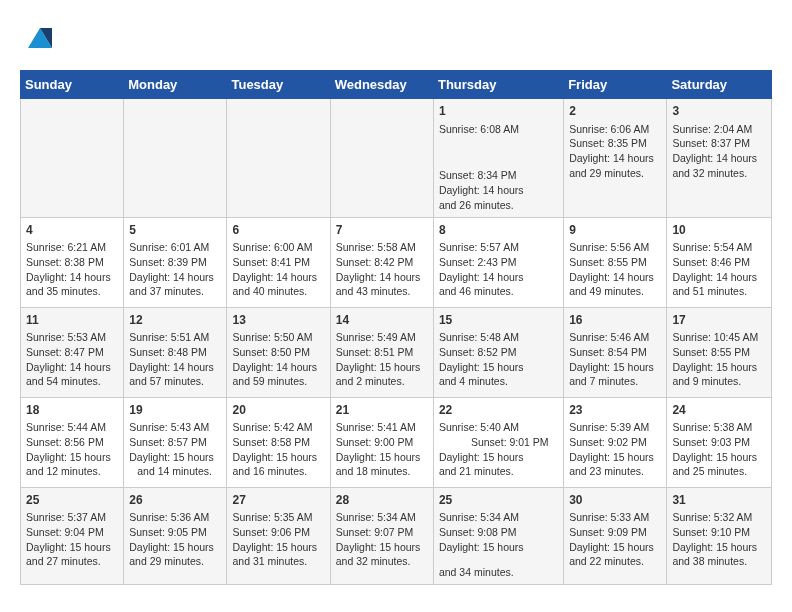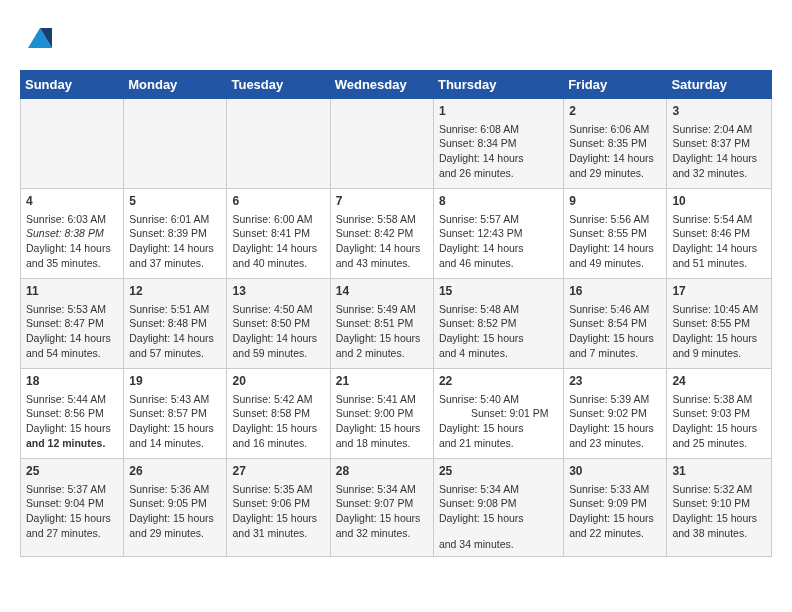--- a/index.html
+++ b/index.html
@@ -124,21 +124,21 @@
   </thead>
   <tbody id="calendar-body">
   <tr>
         <td class="empty-cell"></td>
         <td class="empty-cell"></td>
         <td class="empty-cell"></td>
         <td class="empty-cell"></td>
         <td>
           <span class="day-num">1</span>
           <span style="display: block;">Sunrise: 6:08 AM</span>
-          <span style="display: block;">Sunset: 8:34 PM</span>
+          <span style="display: block; margin-top: 32px;">Sunset: 8:34 PM</span>
           <span style="display: block;">Daylight: 14 hours</span>
           <span style="display: block;">and 26 minutes.</span>
         </td>
         <td>
           <span class="day-num">2</span>
           <span style="display: block;">Sunrise: 6:06 AM</span>
           <span style="display: block;">Sunset: 8:35 PM</span>
           <span style="display: block;">Daylight: 14 hours</span>
           <span style="display: block;">and 29 minutes.</span>
         </td>
@@ -146,22 +146,22 @@
           <span class="day-num">3</span>
           <span style="display: block;">Sunrise: 2:04 AM</span>
           <span style="display: block;">Sunset: 8:37 PM</span>
           <span style="display: block;">Daylight: 14 hours</span>
           <span style="display: block;">and 32 minutes.</span>
         </td>
       </tr>
       <tr>
         <td>
           <span class="day-num">4</span>
-          <span style="display: block;">Sunrise: 6:03 AM</span>
-          <span style="display: block; font-style: italic;">Sunset: 8:38 PM</span>
+          <span style="display: block;">Sunrise: 6:21 AM</span>
+          <span style="display: block;">Sunset: 8:38 PM</span>
           <span style="display: block;">Daylight: 14 hours</span>
           <span style="display: block;">and 35 minutes.</span>
         </td>
         <td>
           <span class="day-num">5</span>
           <span style="display: block;">Sunrise: 6:01 AM</span>
           <span style="display: block;">Sunset: 8:39 PM</span>
           <span style="display: block;">Daylight: 14 hours</span>
           <span style="display: block;">and 37 minutes.</span>
         </td>
@@ -175,21 +175,21 @@
         <td>
           <span class="day-num">7</span>
           <span style="display: block;">Sunrise: 5:58 AM</span>
           <span style="display: block;">Sunset: 8:42 PM</span>
           <span style="display: block;">Daylight: 14 hours</span>
           <span style="display: block;">and 43 minutes.</span>
         </td>
         <td>
           <span class="day-num">8</span>
           <span style="display: block;">Sunrise: 5:57 AM</span>
-          <span style="display: block;">Sunset: 12:43 PM</span>
+          <span style="display: block;">Sunset: 2:43 PM</span>
           <span style="display: block;">Daylight: 14 hours</span>
           <span style="display: block;">and 46 minutes.</span>
         </td>
         <td>
           <span class="day-num">9</span>
           <span style="display: block;">Sunrise: 5:56 AM</span>
           <span style="display: block;">Sunset: 8:55 PM</span>
           <span style="display: block;">Daylight: 14 hours</span>
           <span style="display: block;">and 49 minutes.</span>
         </td>
@@ -211,21 +211,21 @@
         </td>
         <td>
           <span class="day-num">12</span>
           <span style="display: block;">Sunrise: 5:51 AM</span>
           <span style="display: block;">Sunset: 8:48 PM</span>
           <span style="display: block;">Daylight: 14 hours</span>
           <span style="display: block;">and 57 minutes.</span>
         </td>
         <td>
           <span class="day-num">13</span>
-          <span style="display: block;">Sunrise: 4:50 AM</span>
+          <span style="display: block;">Sunrise: 5:50 AM</span>
           <span style="display: block;">Sunset: 8:50 PM</span>
           <span style="display: block;">Daylight: 14 hours</span>
           <span style="display: block;">and 59 minutes.</span>
         </td>
         <td>
           <span class="day-num">14</span>
           <span style="display: block;">Sunrise: 5:49 AM</span>
           <span style="display: block;">Sunset: 8:51 PM</span>
           <span style="display: block;">Daylight: 15 hours</span>
           <span style="display: block;">and 2 minutes.</span>
@@ -251,28 +251,28 @@
           <span style="display: block;">Daylight: 15 hours</span>
           <span style="display: block;">and 9 minutes.</span>
         </td>
       </tr>
       <tr>
         <td>
           <span class="day-num">18</span>
           <span style="display: block;">Sunrise: 5:44 AM</span>
           <span style="display: block;">Sunset: 8:56 PM</span>
           <span style="display: block;">Daylight: 15 hours</span>
-          <span style="display: block; font-weight: bold;">and 12 minutes.</span>
+          <span style="display: block;">and 12 minutes.</span>
         </td>
         <td>
           <span class="day-num">19</span>
           <span style="display: block;">Sunrise: 5:43 AM</span>
           <span style="display: block;">Sunset: 8:57 PM</span>
           <span style="display: block;">Daylight: 15 hours</span>
-          <span style="display: block;">and 14 minutes.</span>
+          <span style="display: block; margin-left: 8px;">and 14 minutes.</span>
         </td>
         <td>
           <span class="day-num">20</span>
           <span style="display: block;">Sunrise: 5:42 AM</span>
           <span style="display: block;">Sunset: 8:58 PM</span>
           <span style="display: block;">Daylight: 15 hours</span>
           <span style="display: block;">and 16 minutes.</span>
         </td>
         <td>
           <span class="day-num">21</span>

